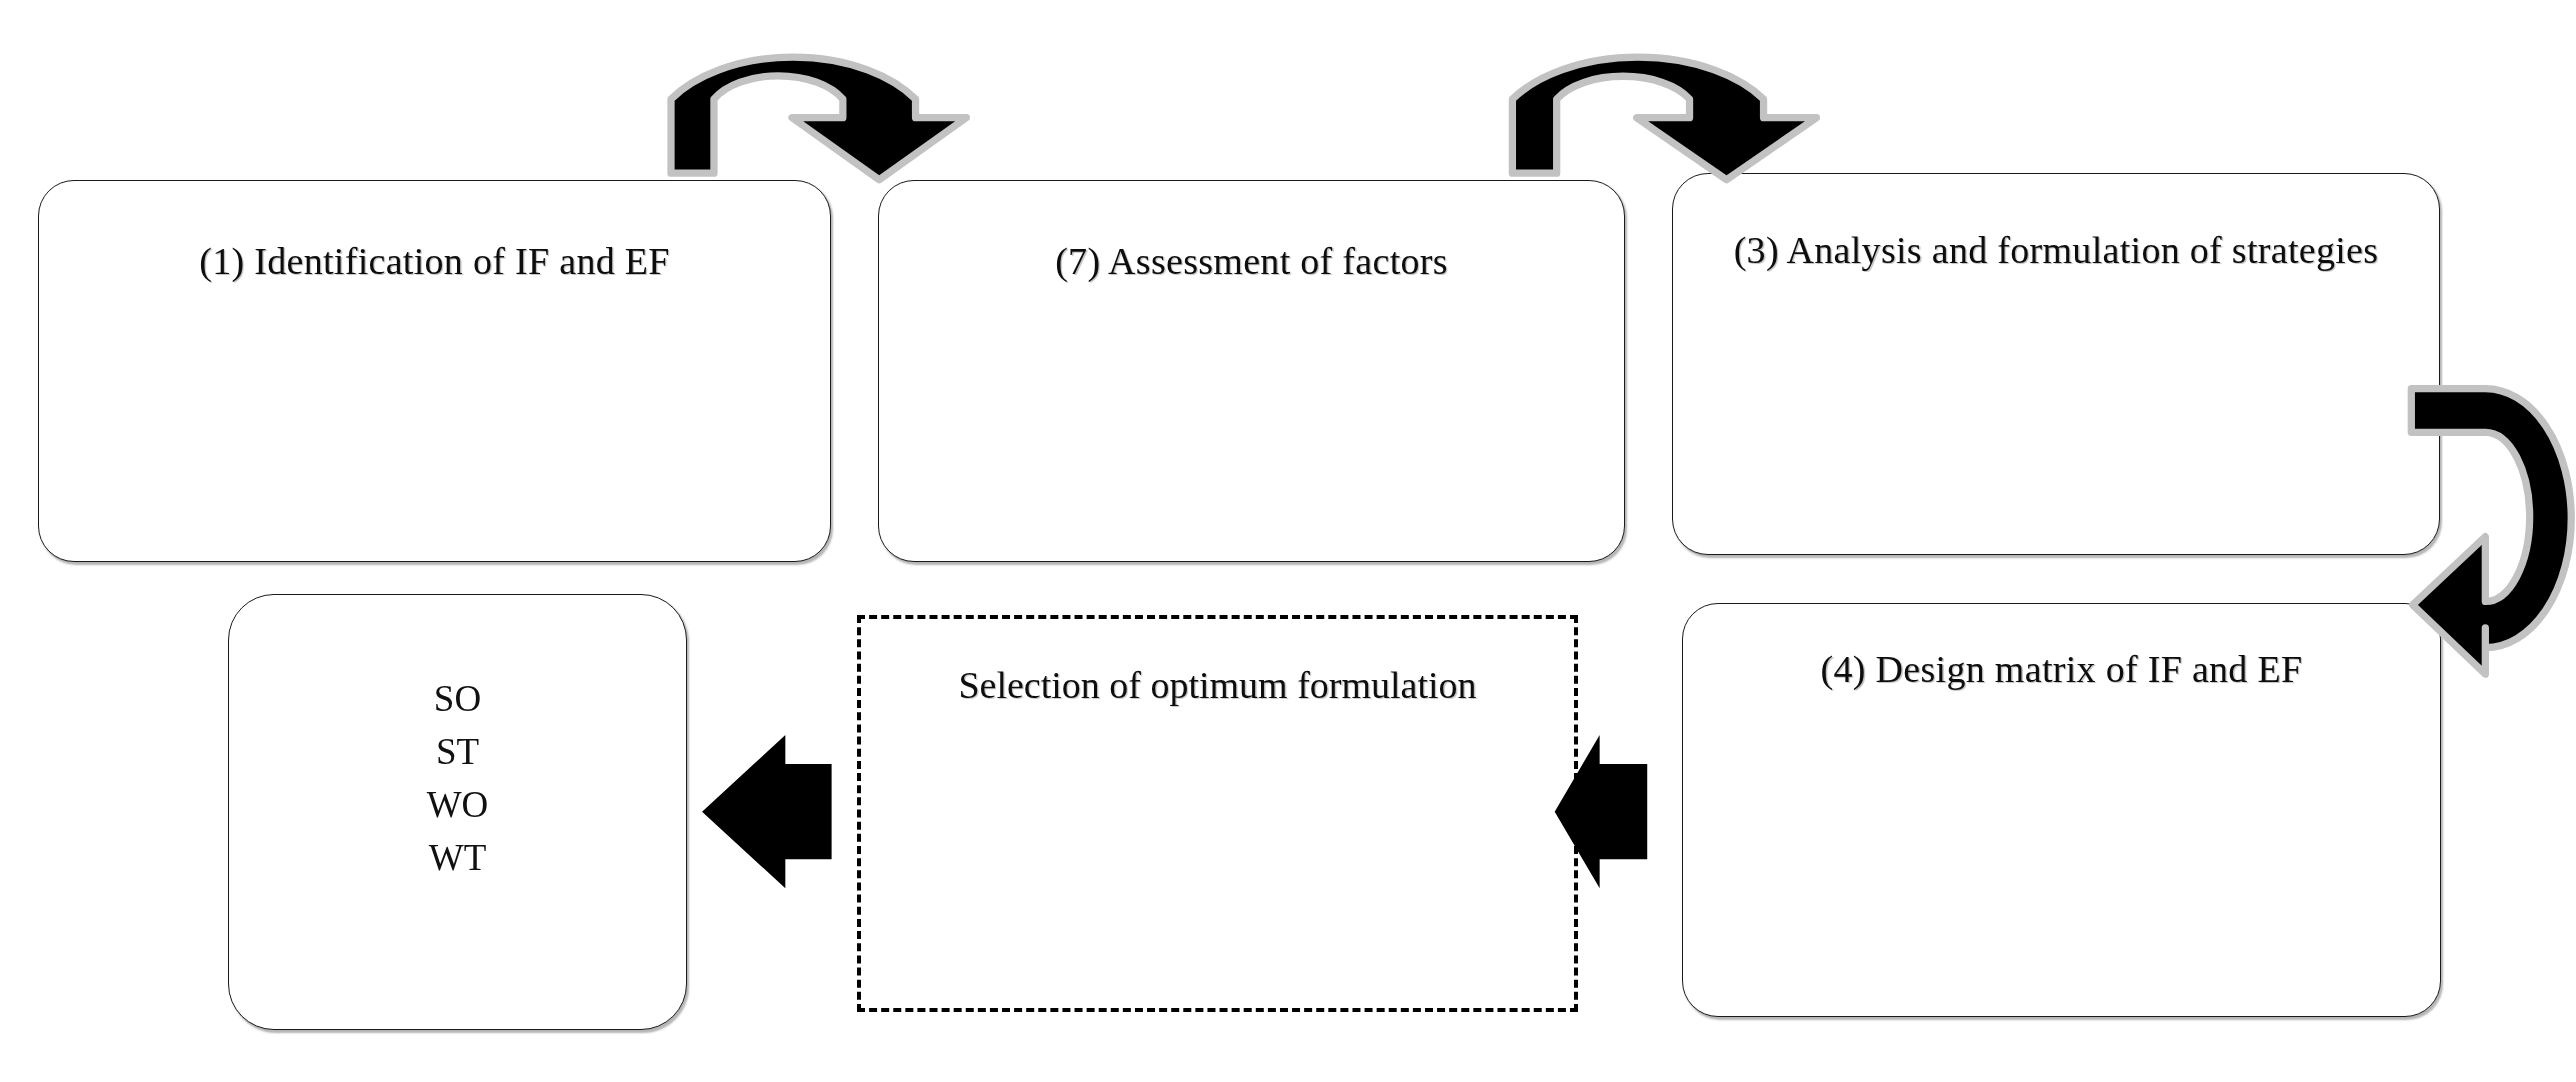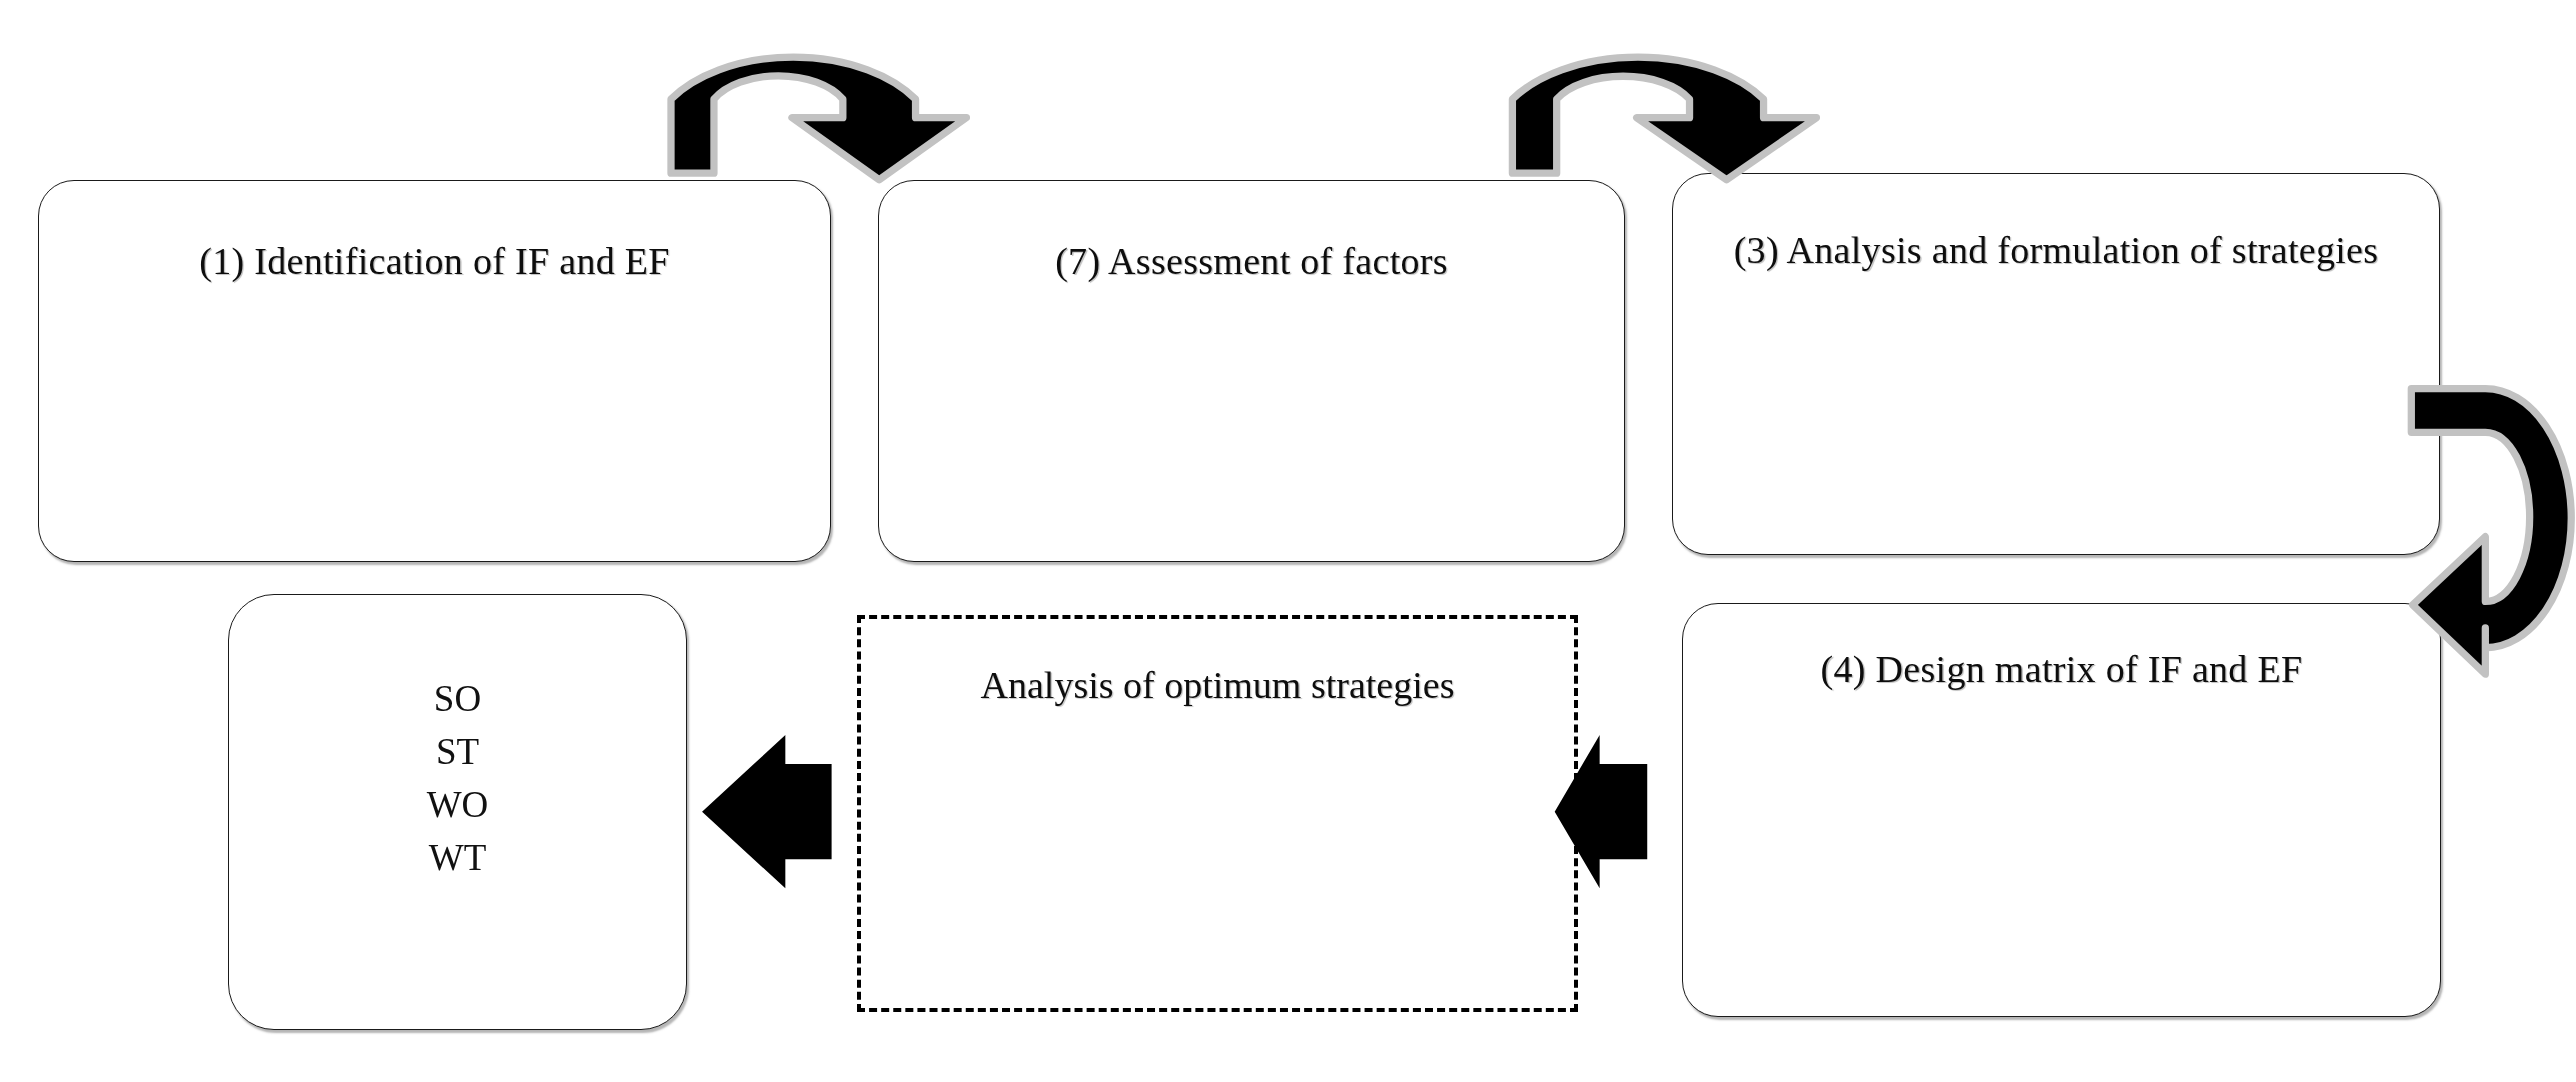--- a/index.html
+++ b/index.html
@@ -101,21 +101,21 @@
   <div class="pbox" style="left:228px; top:594px; width:459px; height:436px; border-radius:46px;">
     <div class="swot-list" style="top:73px;">
       <div>SO</div>
       <div>ST</div>
       <div>WO</div>
       <div>WT</div>
     </div>
   </div>
 
   <div class="dbox" style="left:857px; top:615px; width:721px; height:397px;">
-    <div class="ptext" style="top:41px;">Analysis of optimum strategies</div>
+    <div class="ptext" style="top:41px;">Selection of optimum formulation</div>
   </div>
 
   <div class="pbox" style="left:1682px; top:603px; width:759px; height:414px;">
     <div class="ptext" style="top:41px;">(4) Design matrix of IF and EF</div>
   </div>
 
   <svg class="arrow-layer" viewBox="0 0 3897 1637" width="2576" height="1082" xmlns="http://www.w3.org/2000/svg">
 
     <g>
       <path d="M 1015 262

